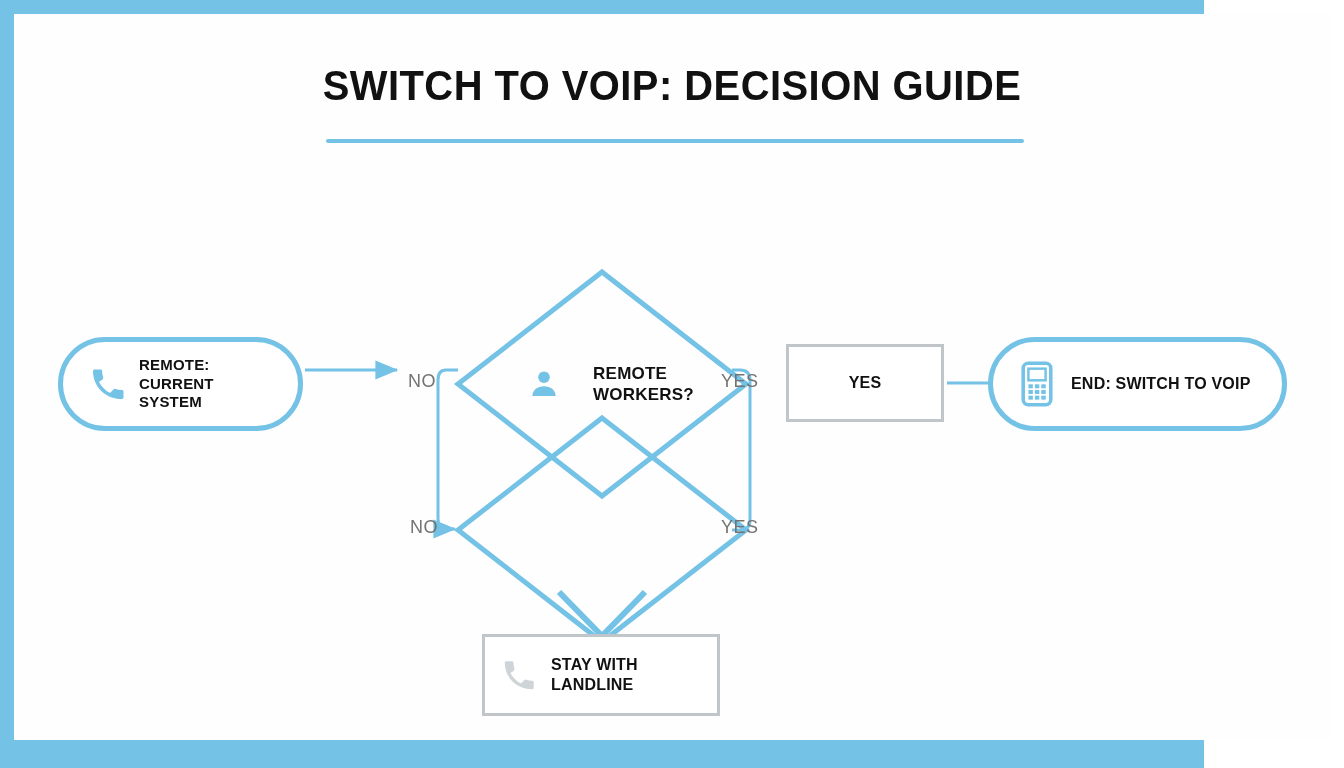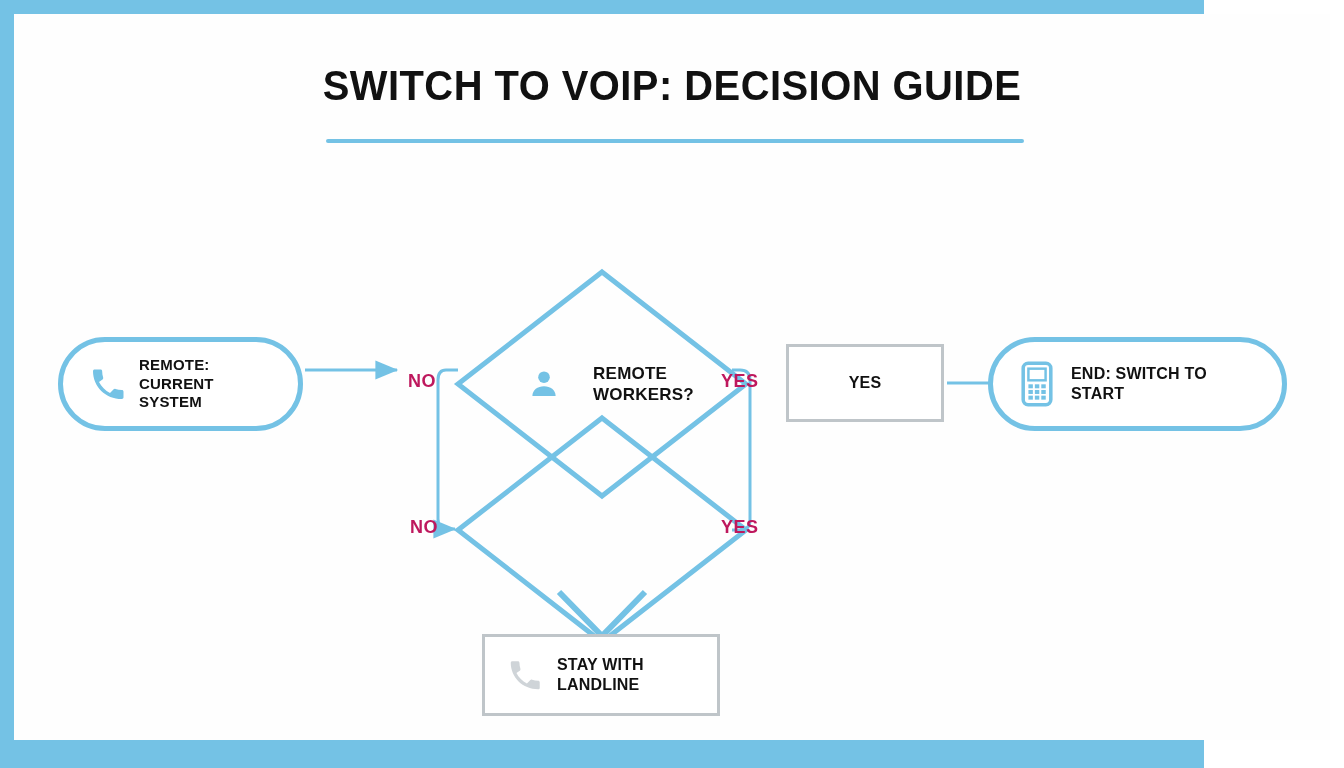--- a/index.html
+++ b/index.html
@@ -134,21 +134,21 @@
     justify-content: center;
   }
   #yes-box .node-label { font-size: 16px; }
 
   
   #landline-box {
     left: 468px;
     top: 620px;
     width: 238px;
     height: 82px;
-    padding-left: 14px;
+    padding-left: 8px;
   }
   #landline-box .node-icon { width: 52px; margin-right: 6px; }
   #landline-box .node-label { font-size: 16px; }
 
   
   .diamond-wrap {
     position: absolute;
   }
   .diamond-content {
     position: absolute;
@@ -179,22 +179,22 @@
     margin-left: 17px;
   }
 
   #decision-1 { left: 444px; top: 258px; width: 288px; height: 224px; }
   #decision-2 { left: 444px; top: 404px; width: 288px; height: 224px; }
 
   
   .branch-label {
     position: absolute;
     font-size: 18px;
-    font-weight: bold;
-    color: #be185d;
+    font-weight: normal;
+    color: #737373;
     letter-spacing: 0.5px;
   }
   #label-no-1 { left: 394px; top: 357px; }
   #label-yes-1 { left: 707px; top: 357px; }
   #label-no-2 { left: 396px; top: 503px; }
   #label-yes-2 { left: 707px; top: 503px; }
 </style>
 </head>
 <body>
 
@@ -274,21 +274,21 @@
             <rect x="14.8" y="15.2" width="2.9" height="2.6"></rect>
             <rect x="6.4" y="18.9" width="2.9" height="2.6"></rect>
             <rect x="10.6" y="18.9" width="2.9" height="2.6"></rect>
             <rect x="14.8" y="18.9" width="2.9" height="2.6"></rect>
             <rect x="6.4" y="22.6" width="2.9" height="2.6"></rect>
             <rect x="10.6" y="22.6" width="2.9" height="2.6"></rect>
             <rect x="14.8" y="22.6" width="2.9" height="2.6"></rect>
           </g>
         </svg>
       </span>
-      <span class="node-label">END: SWITCH TO START</span>
+      <span class="node-label">END: SWITCH TO VOIP</span>
     </div>
 
     <div class="node rect" id="landline-box">
       <span class="node-icon">
         <svg width="38" height="38" viewBox="0 0 24 24" aria-hidden="true">
           <path d="M6.6 10.8c1.4 2.8 3.8 5.2 6.6 6.6l2.2-2.2c.3-.3.7-.4 1.1-.2 1.2.4 2.5.6 3.8.6.6 0 1 .4 1 1V20c0 .6-.4 1-1 1C10.5 21 3 13.5 3 4.3c0-.6.4-1 1-1h3.5c.6 0 1 .4 1 1 0 1.3.2 2.6.6 3.8.1.4 0 .8-.2 1.1L6.6 10.8z" fill="#cfd4d8"></path>
         </svg>
       </span>
       <span class="node-label">STAY WITH
 LANDLINE</span>

